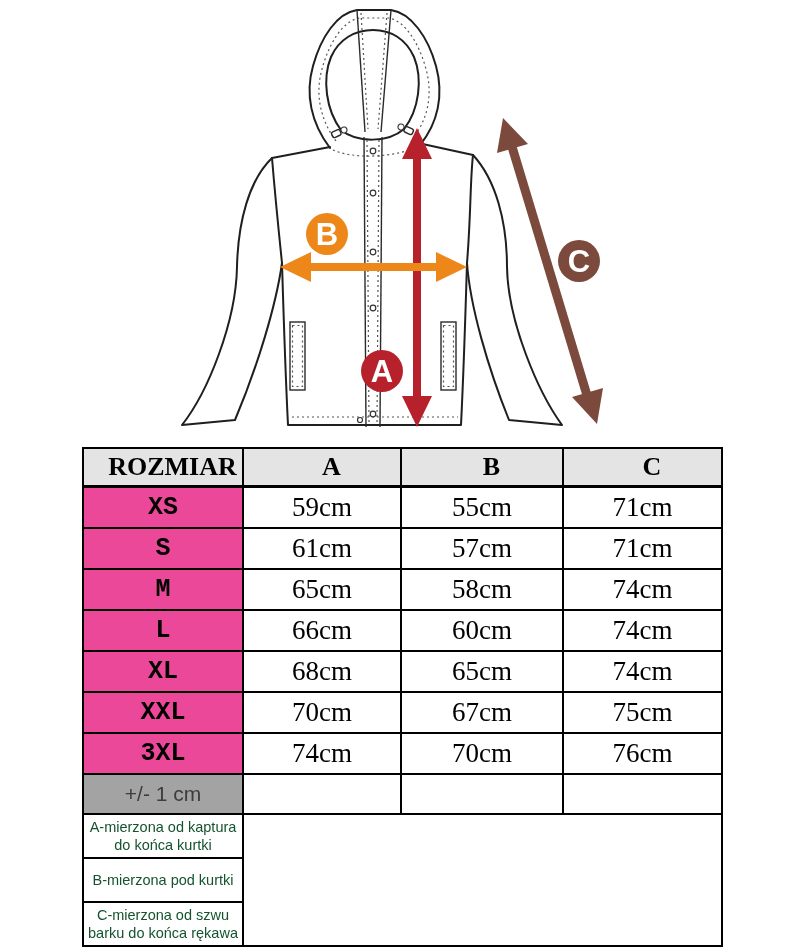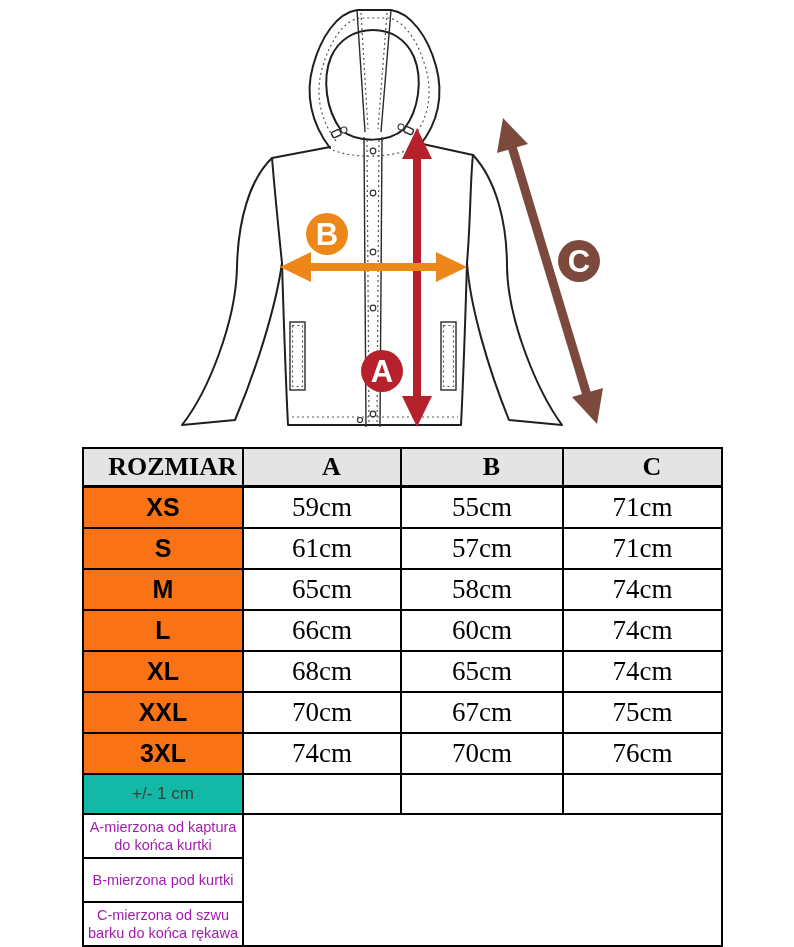--- a/index.html
+++ b/index.html
@@ -46,45 +46,45 @@
   .size-table th.hdr {
     background: #e4e4e4;
     font-family: "Liberation Serif", serif;
     font-weight: bold;
     font-size: 26px;
     height: 36px;
     border-bottom: 3px solid #000;
     padding-left: 19px;
   }
   .size-table td.size-label {
-    background: #f97316;
-    font-family: Liberation Sans, sans-serif;
+    background: #ec4899;
+    font-family: Liberation Mono, monospace;
     font-weight: bold;
     font-size: 25px;
     height: 39px;
   }
   .size-table td.val {
     background: #ffffff;
     font-family: Liberation Serif, serif;
     font-size: 27px;
   }
   .size-table td.tol {
-    background: #14b8a6;
+    background: #a3a3a3;
     font-family: "Liberation Sans", sans-serif;
-    font-size: 17px;
+    font-size: 21px;
     color: #3d3d3d;
     height: 38px;
   }
   .size-table td.empty { background: #ffffff; }
   .size-table td.note {
     background: #ffffff;
     font-family: "Liberation Sans", sans-serif;
     font-size: 14.5px;
     line-height: 1.25;
-    color: #a21caf;
+    color: #14532d;
     height: 38px;
     padding: 2px 4px;
   }
   .size-table td.note-space { background: #ffffff; }
 </style>
 </head>
 <body>
 
 <div class="canvas">
 

